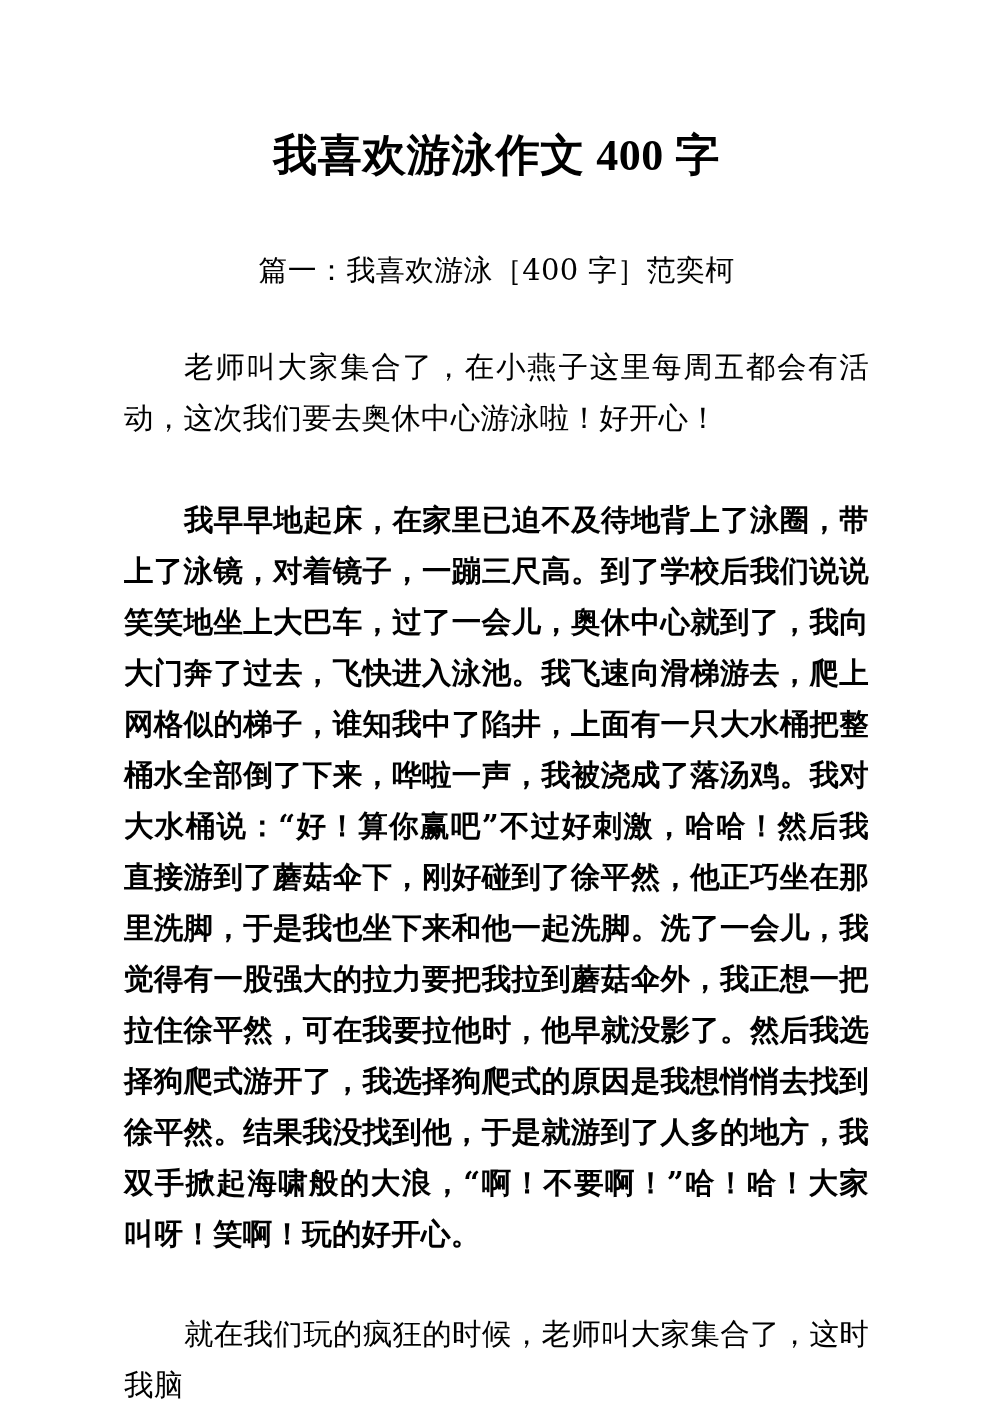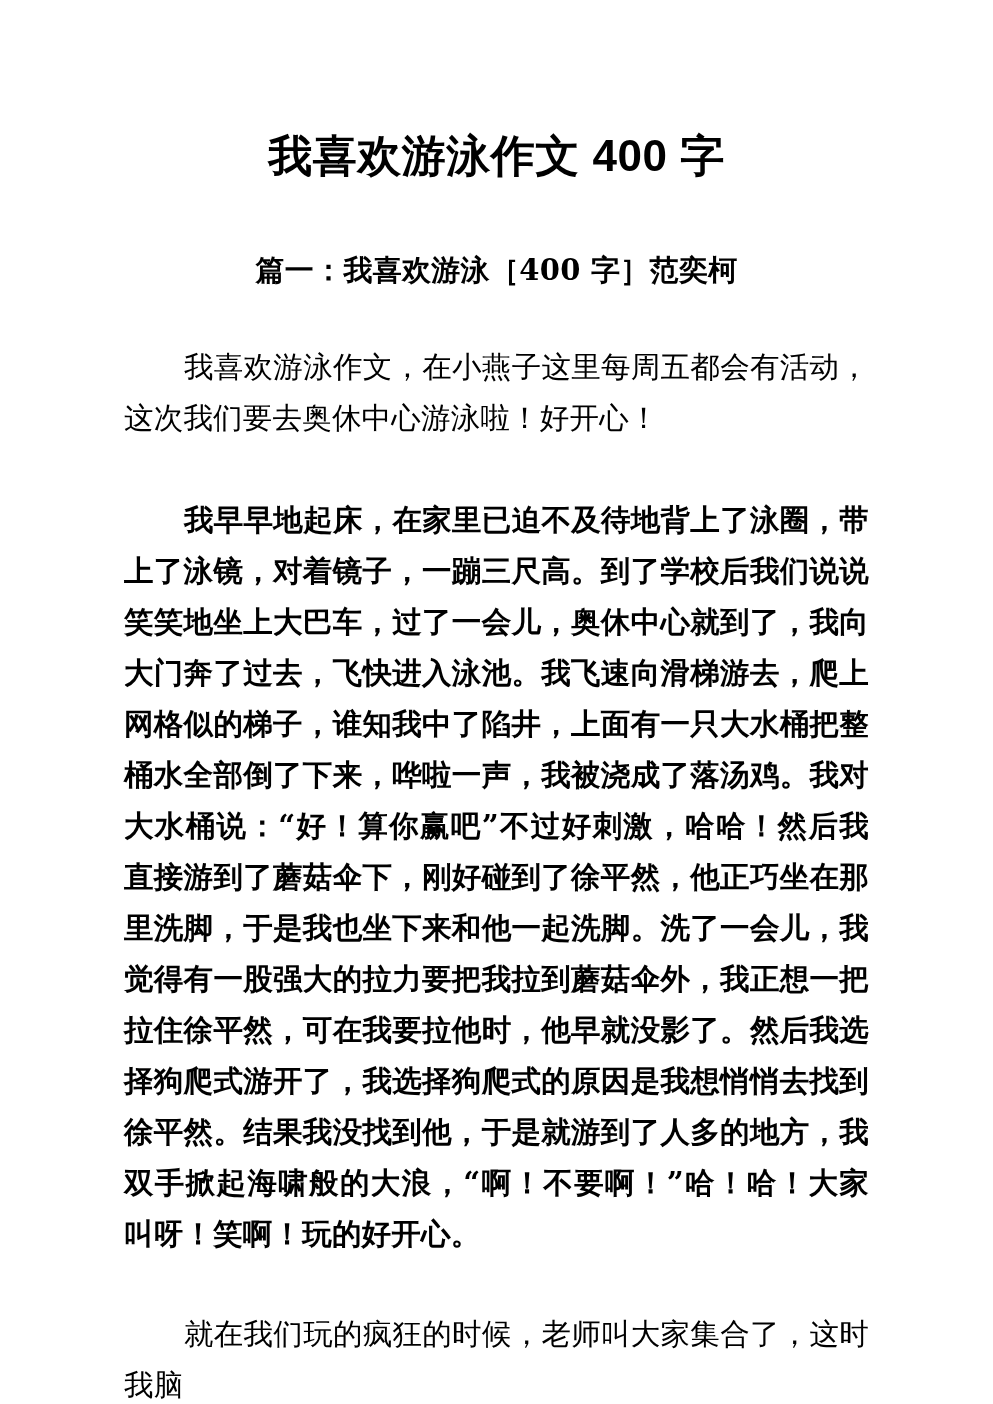--- a/index.html
+++ b/index.html
@@ -28,31 +28,31 @@
 
   .doc-title {
     margin: 0;
     padding: 0;
     padding-top: 128px;
     text-align: center;
     font-size: 44px;
     line-height: 56px;
     font-weight: bold;
     letter-spacing: 0.5px;
-    font-family: Liberation Sans, sans-serif;
+    font-family: Liberation Serif, serif;
   }
 
   .doc-subtitle {
     margin: 0;
     padding: 0;
     padding-top: 66px;
     text-align: center;
     font-size: 29px;
     line-height: 40px;
-    font-weight: bold;
+    font-weight: normal;
     letter-spacing: 0.3px;
   }
 
   .body-para {
     margin: 0;
     padding: 0;
     font-size: 29.5px;
     line-height: 51px;
     text-align: justify;
     text-justify: inter-character;
@@ -68,20 +68,20 @@
 </head>
 <body>
 
 <div class="page">
   <div class="content">
 
     <h1 class="doc-title">我喜欢游泳作文 400 字</h1>
 
     <p class="doc-subtitle">篇一：我喜欢游泳［400 字］范奕柯</p>
 
-    <p class="body-para para-1">我喜欢游泳作文，在小燕子这里每周五都会有活动，这次我们要去奥休中心游泳啦！好开心！</p>
+    <p class="body-para para-1">老师叫大家集合了，在小燕子这里每周五都会有活动，这次我们要去奥休中心游泳啦！好开心！</p>
 
     <p class="body-para para-2">我早早地起床，在家里已迫不及待地背上了泳圈，带上了泳镜，对着镜子，一蹦三尺高。到了学校后我们说说笑笑地坐上大巴车，过了一会儿，奥休中心就到了，我向大门奔了过去，飞快进入泳池。我飞速向滑梯游去，爬上网格似的梯子，谁知我中了陷井，上面有一只大水桶把整桶水全部倒了下来，哗啦一声，我被浇成了落汤鸡。我对大水桶说：“好！算你赢吧”不过好刺激，哈哈！然后我直接游到了蘑菇伞下，刚好碰到了徐平然，他正巧坐在那里洗脚，于是我也坐下来和他一起洗脚。洗了一会儿，我觉得有一股强大的拉力要把我拉到蘑菇伞外，我正想一把拉住徐平然，可在我要拉他时，他早就没影了。然后我选择狗爬式游开了，我选择狗爬式的原因是我想悄悄去找到徐平然。结果我没找到他，于是就游到了人多的地方，我双手掀起海啸般的大浪，“啊！不要啊！”哈！哈！大家叫呀！笑啊！玩的好开心。</p>
 
     <p class="body-para para-3">就在我们玩的疯狂的时候，老师叫大家集合了，这时我脑</p>
 
   </div>
 </div>
 
 </body></html>

